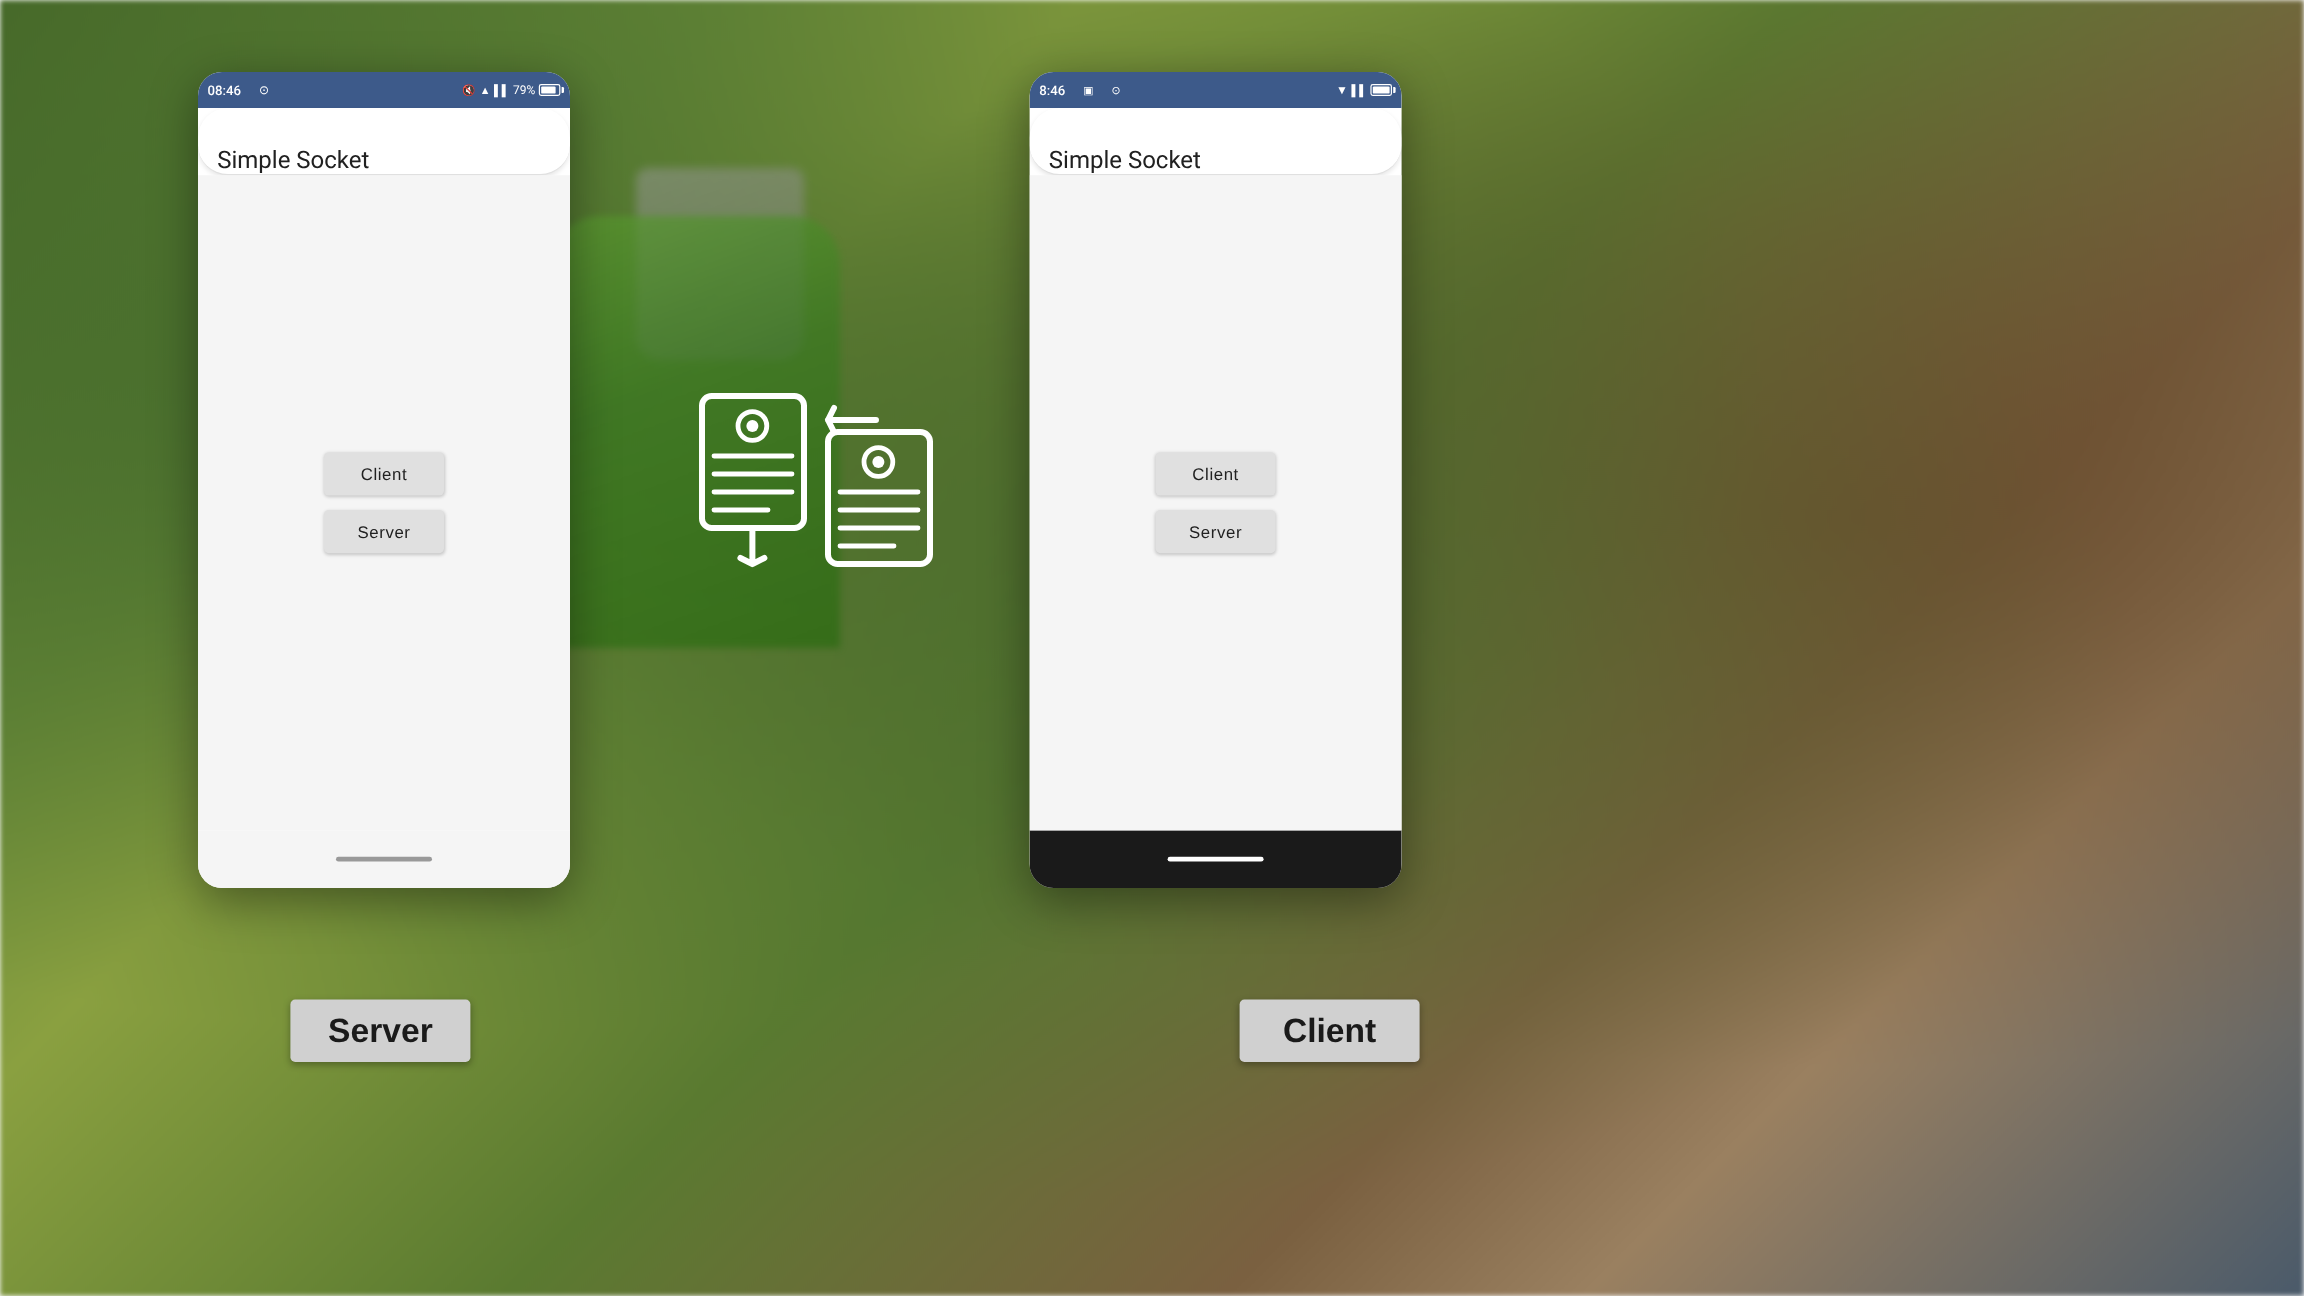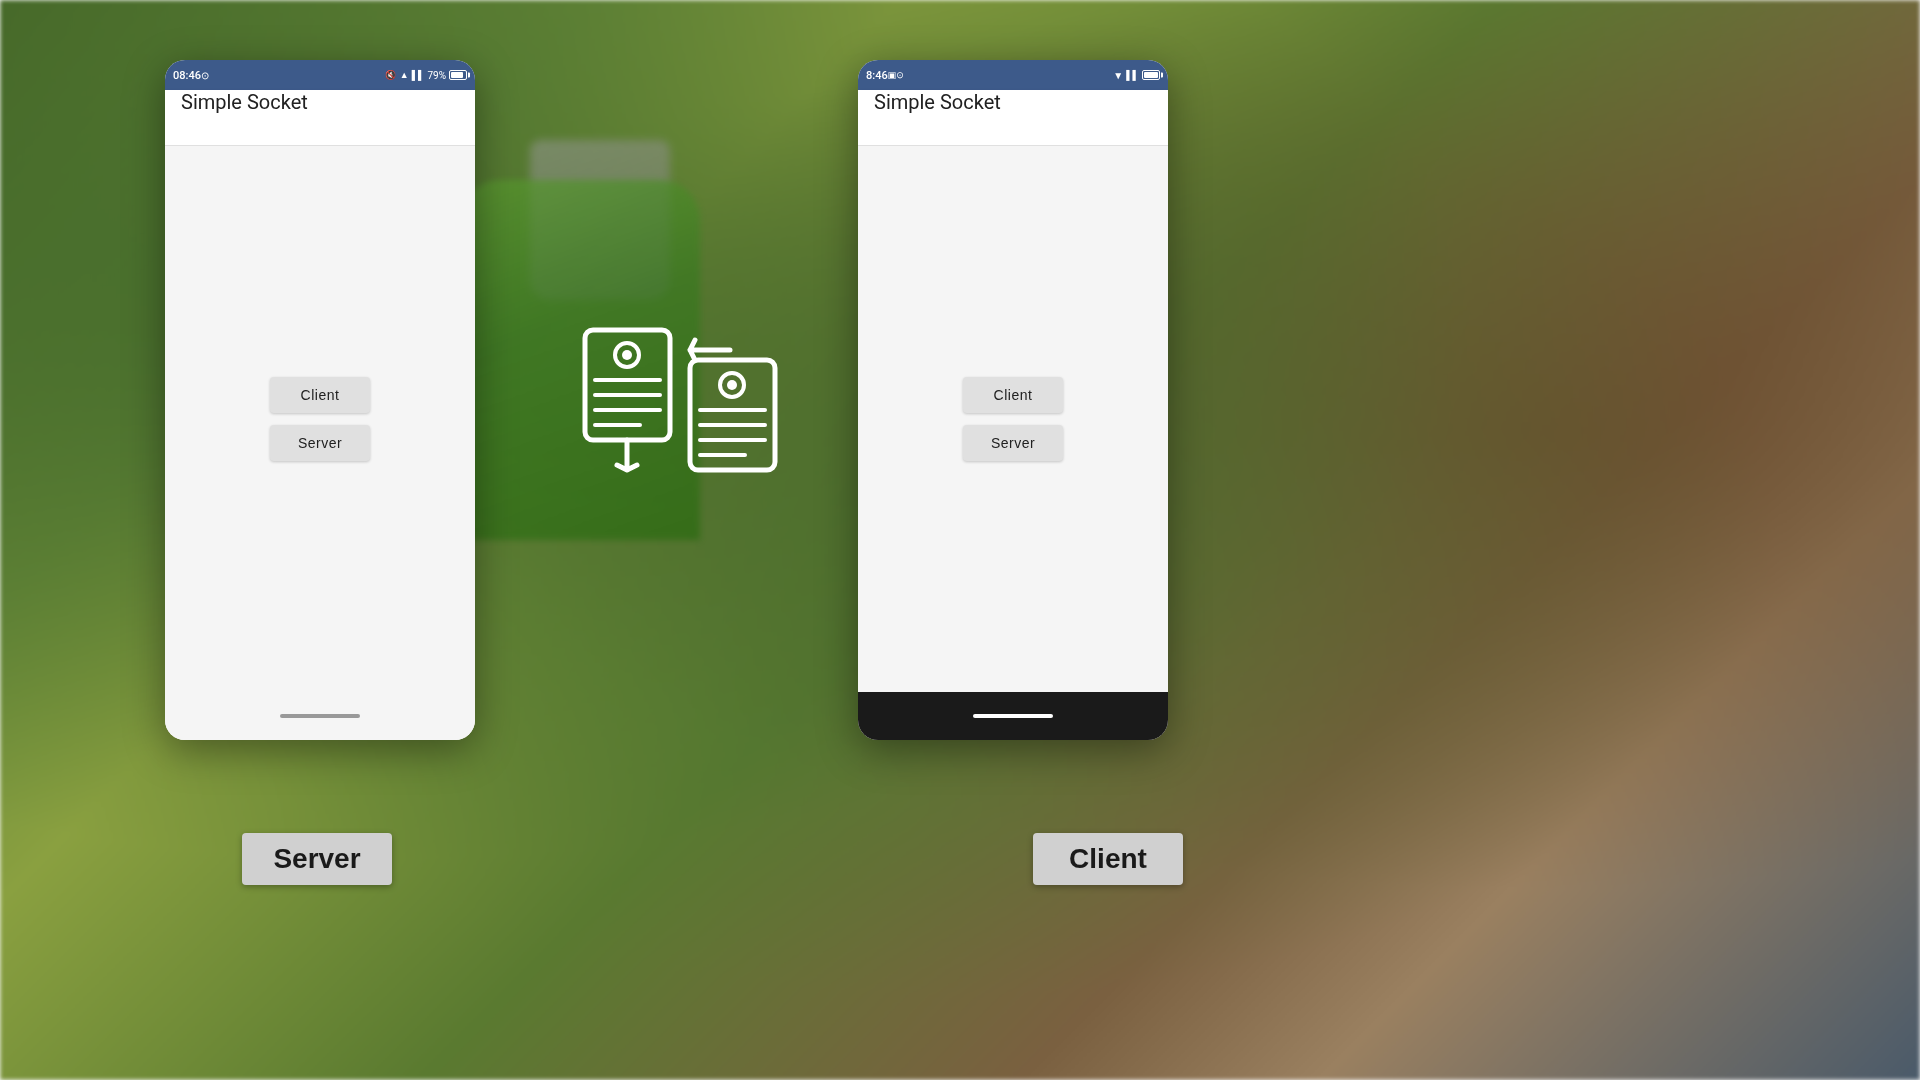--- a/index.html
+++ b/index.html
@@ -82,41 +82,42 @@
       padding: 0 8px;
       flex-shrink: 0;
     }
 
     .status-bar-left {
       font-size: 11px;
       color: white;
       font-weight: 500;
       display: flex;
       align-items: center;
-      gap: 0;
+      gap: 15px;
     }
 
     .status-bar-right {
       display: flex;
       align-items: center;
       gap: 3px;
       font-size: 10px;
       color: white;
     }
 
     
     .app-bar {
       height: 56px;
       background: white;
       display: flex;
-      align-items: flex-start;
+      align-items: flex-end;
       padding: 0 16px;
       border-bottom: 1px solid #e0e0e0;
       flex-shrink: 0;
       box-shadow: 0 2px 4px rgba(0,0,0,0.1);
+      border-radius: 25px;
     }
 
     .app-title {
       font-size: 20px;
       font-weight: 400;
       color: #212121;
     }
 
     
     .phone-content {

